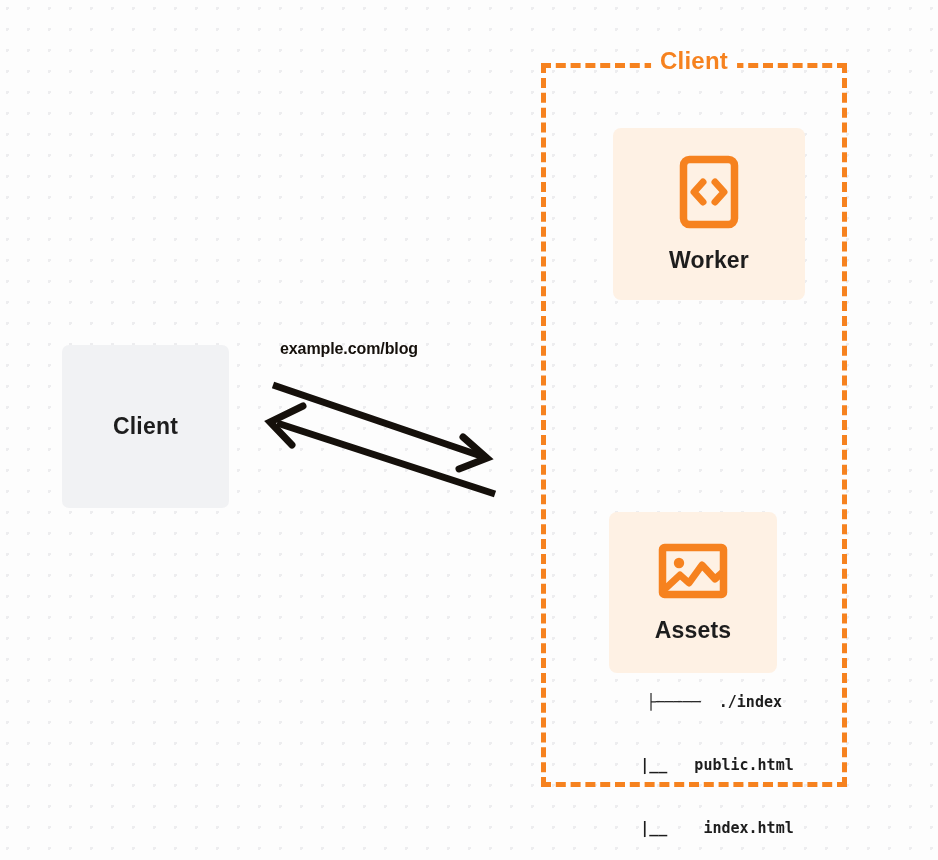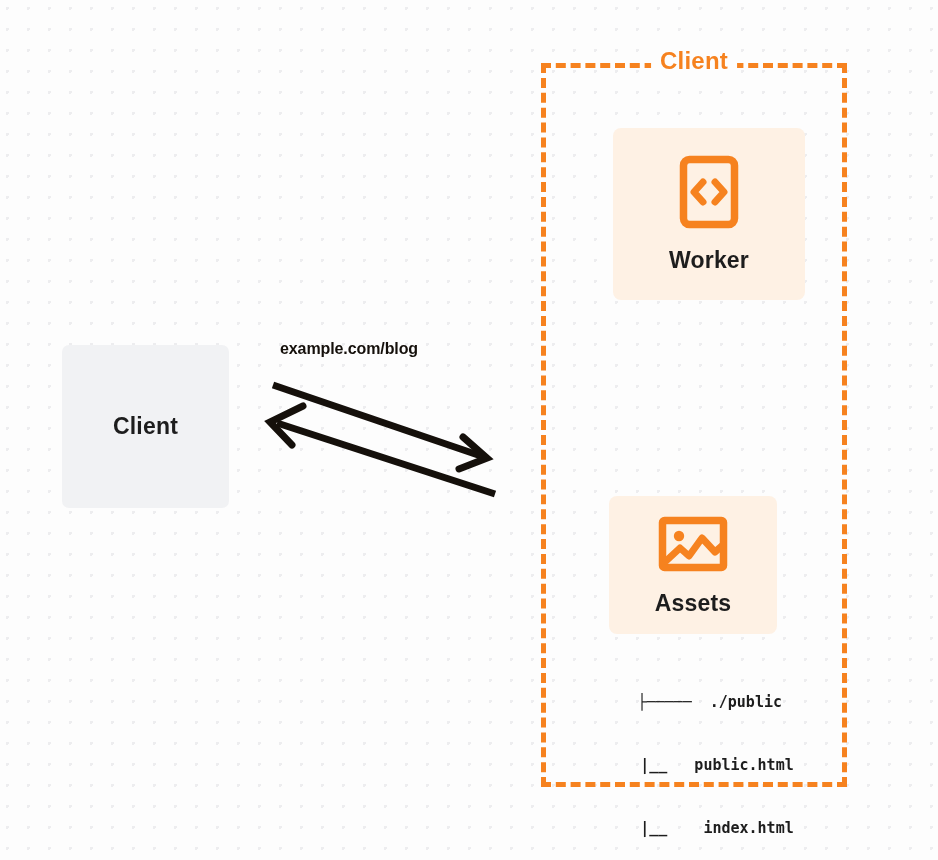--- a/index.html
+++ b/index.html
@@ -110,23 +110,23 @@
     justify-content: center;
   }
   .tile-worker {
     left: 613px;
     top: 128px;
     width: 192px;
     height: 172px;
   }
   .tile-assets {
     left: 609px;
-    top: 496px;
+    top: 512px;
     width: 168px;
-    height: 138px;
+    height: 161px;
   }
   .tile-icon {
     display: block;
     margin-bottom: 14px;
   }
   .tile-icon-assets { margin-bottom: 12px; }
   .tile-label {
     font-size: 23px;
     font-weight: bold;
     color: #1D1D1D;
@@ -194,19 +194,19 @@
       <svg width="70" height="60" viewBox="0 0 70 60" xmlns="http://www.w3.org/2000/svg">
         <rect x="4.5" y="6.5" width="61" height="47" rx="2" ry="2" fill="none" stroke="#F6821F" stroke-width="7.5"></rect>
         <circle cx="21" cy="22" r="5.2" fill="#F6821F"></circle>
         <polyline points="8,47 22,34 31,42 44,24 57,38 65,31" fill="none" stroke="#F6821F" stroke-width="7" stroke-linecap="round" stroke-linejoin="round"></polyline>
       </svg>
     </span>
     <span class="tile-label">Assets</span>
   </div>
 
   <div class="file-tree">
-    <span class="file-tree-row">├─────  ./public</span>
+    <span class="file-tree-row">├─────  ./index</span>
     <span class="file-tree-row">      |__   public.html</span>
     <span class="file-tree-row">      |__    index.html</span>
     
   </div>
 
 </div>
 
 </body></html>

